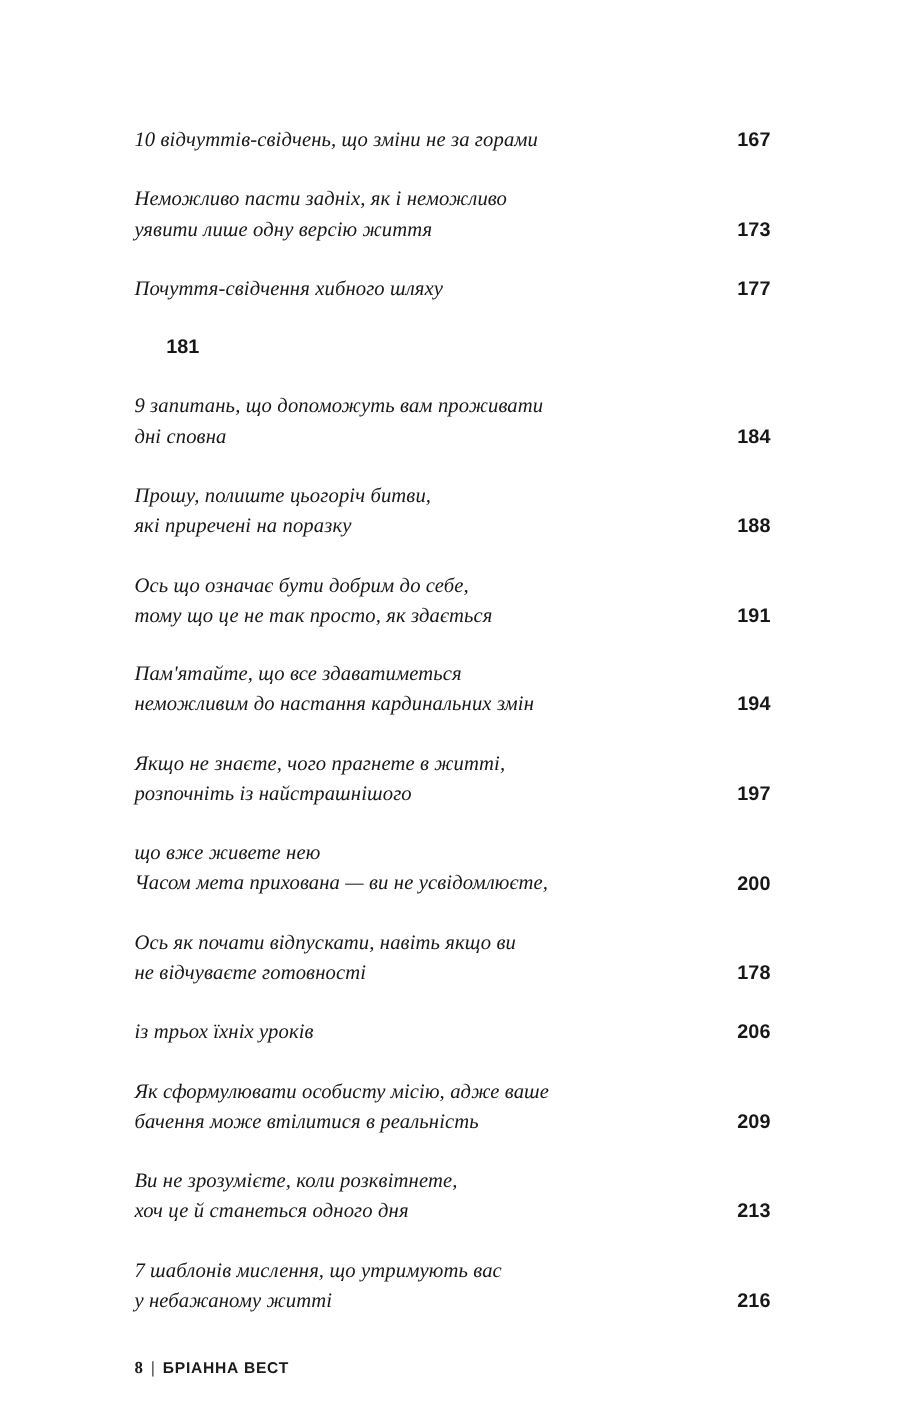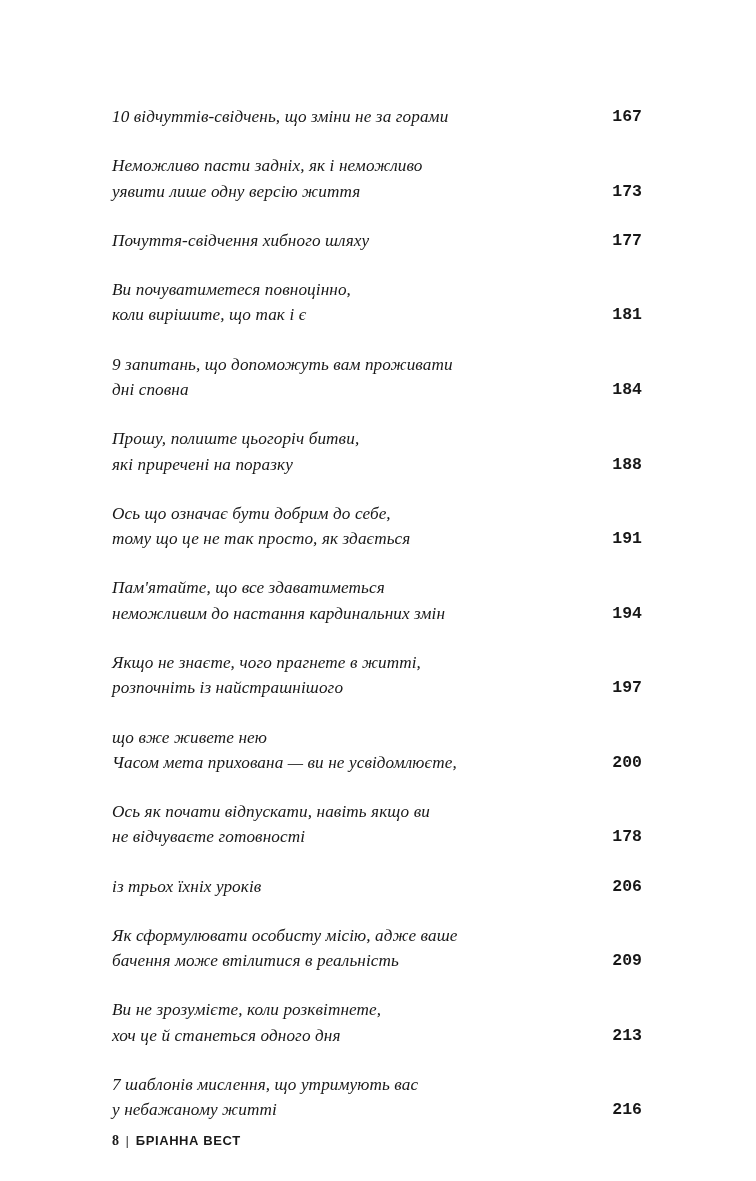--- a/index.html
+++ b/index.html
@@ -48,21 +48,21 @@
     max-width: 446px;
     color: #171717;
   }
 
   .toc-title .line {
     display: block;
     white-space: nowrap;
   }
 
   .toc-page {
-    font-family: Liberation Mono, monospace;
+    font-family: Liberation Sans, sans-serif;
     font-size: 16.5px;
     font-weight: 700;
     line-height: 1.47;
     color: #171717;
     flex: 0 0 auto;
     padding-left: 18px;
     text-align: right;
     min-width: 36px;
   }
 
@@ -112,24 +112,20 @@
         </div>
         <div class="toc-page">173</div>
       </div>
       <div class="toc-entry">
         <div class="toc-title">
           <span class="line">Почуття-свідчення хибного шляху</span>
         </div>
         <div class="toc-page">177</div>
       </div>
       <div class="toc-entry">
-        <div class="toc-title">
-          <span class="line">Ви почуватиметеся повноцінно,</span>
-          <span class="line">коли вирішите, що так і є</span>
-        </div>
         <div class="toc-page">181</div>
       </div>
       <div class="toc-entry">
         <div class="toc-title">
           <span class="line">9 запитань, що допоможуть вам проживати</span>
           <span class="line">дні сповна</span>
         </div>
         <div class="toc-page">184</div>
       </div>
       <div class="toc-entry">

